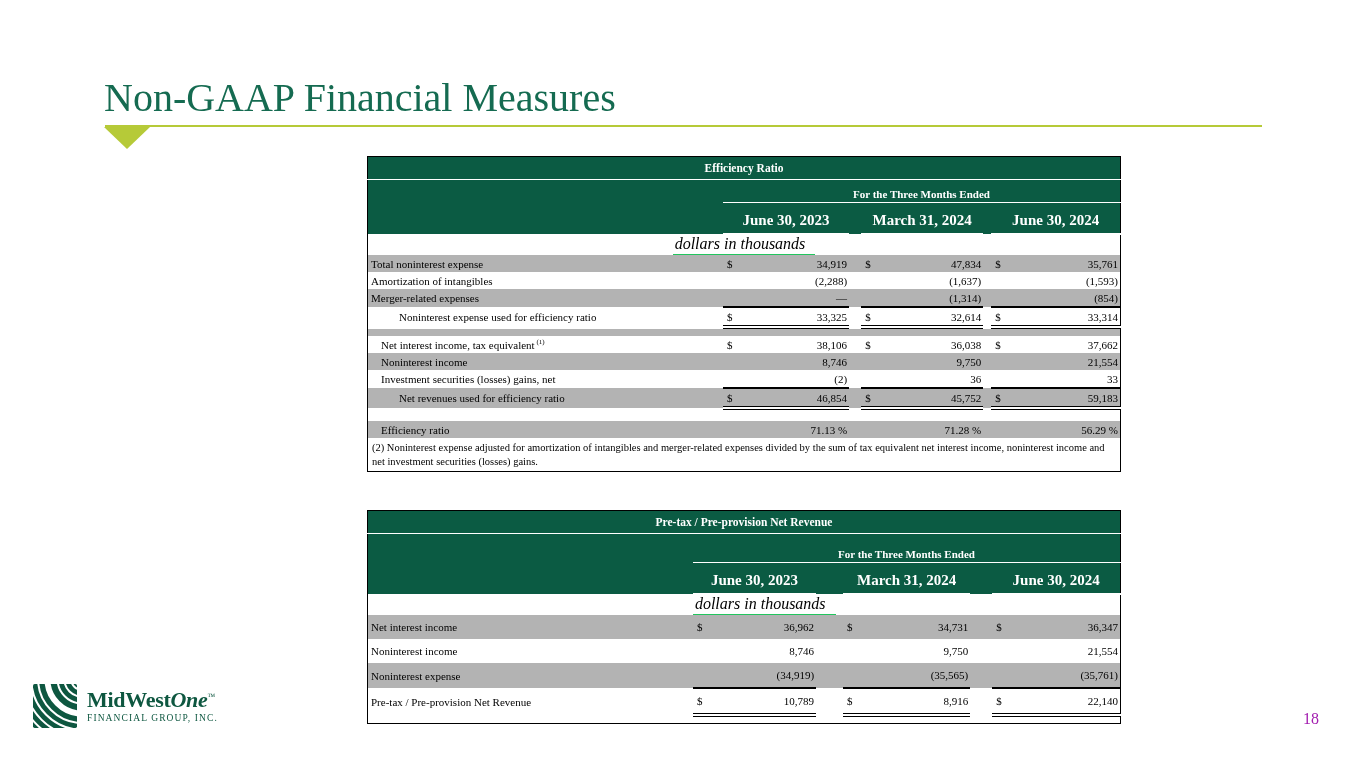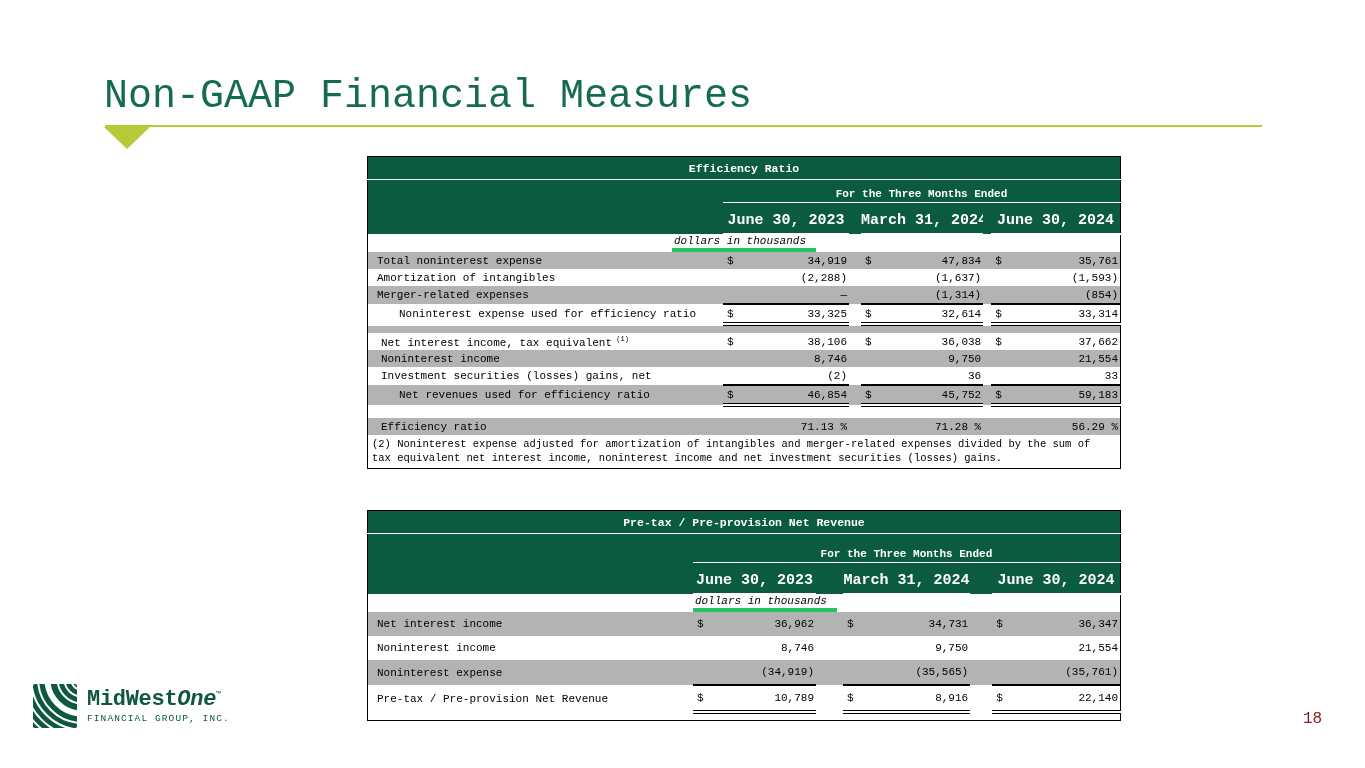--- a/index.html
+++ b/index.html
@@ -1,17 +1,17 @@
 <!DOCTYPE html>
 <html><head>
 <meta charset="utf-8">
 <style>
   html,body{margin:0;padding:0;background:#fff;}
   .slide{position:relative;width:1365px;height:768px;background:#ffffff;overflow:hidden;
-         font-family:Liberation Mono, monospace;color:#000;}
+         font-family:Liberation Serif, serif;color:#000;}
 
   
   .page-title{position:absolute;left:104px;top:74px;font-size:40px;font-weight:400;color:#156b51;letter-spacing:0;}
   .accent-line{position:absolute;left:105px;top:125px;width:1157px;height:2px;background:#b6ca38;}
   .accent-triangle{position:absolute;left:104px;top:127px;width:0;height:0;
          border-left:23px solid transparent;border-right:23px solid transparent;border-top:22px solid #b6ca38;}
 
   
   table.fin-table{position:absolute;left:367px;width:754px;border-collapse:collapse;table-layout:fixed;
          border:1.5px solid #000;font-size:11px;}
@@ -23,27 +23,27 @@
   th.months-head{text-align:center;font-size:11px;border-bottom:1.5px solid #fff;padding-bottom:2px;vertical-align:bottom;}
   th.head-blank{background:#0b5b43;}
   .dates-row th{height:26px;}
   th.date-head{text-align:center;font-size:15px;border-bottom:2px solid #fff;vertical-align:bottom;padding-bottom:4px;}
   th.date-gap{background:#0b5b43;}
 
   .units-row td{height:16px;background:#fff;}
   .t2 .units-row td{height:15px;}
   .units-c{text-align:center;}
   .units-l{text-align:left;}
-  .units-text{display:inline-block;font-style:italic;font-size:11px;border-bottom:4px solid #22c55e;padding:0 10px 1px 2px;}
+  .units-text{display:inline-block;font-style:italic;font-size:16px;border-bottom:1px solid #22c55e;padding:0 10px 1px 2px;}
 
   .t1 tbody td{height:17px;}
   .t2 tbody td{height:24px;}
   tr.shaded td{background:#b3b3b3;}
   td.lbl{text-align:left;padding-left:3px;}
-  td.ind0{padding-left:9px;}
+  td.ind0{padding-left:3px;}
   td.ind1{padding-left:13px;}
   td.ind2{padding-left:31px;}
   td.dollar{text-align:left;padding-left:4px;}
   td.val{text-align:right;padding-right:2px;}
   td.gap{background:inherit;}
   sup{font-size:7px;}
 
   td.ru-s{border-bottom:2px solid #000;}
   td.ru-d{border-bottom:4px double #000;}
 
@@ -59,21 +59,21 @@
   .t2{top:510px;}
 
   
   .logo{position:absolute;left:33px;top:684px;display:flex;align-items:center;gap:10px;}
   .logo-text-block{display:flex;flex-direction:column;line-height:1;}
   .logo-brand{font-size:22px;font-weight:bold;color:#0e5740;letter-spacing:-0.3px;}
   .logo-brand .it{font-style:italic;}
   .logo-brand sup{font-size:8px;font-weight:normal;}
   .logo-sub{font-size:9.5px;color:#0e5740;letter-spacing:1.1px;margin-top:3px;}
 
-  .page-number{position:absolute;left:1303px;top:710px;font-size:16px;color:#7f1d1d;}
+  .page-number{position:absolute;left:1303px;top:710px;font-size:16px;color:#a21caf;}
 </style>
 </head>
 <body>
 
 <div class="slide">
 
   <div class="page-title">Non-GAAP Financial Measures</div>
   <div class="accent-line"></div>
   <div class="accent-triangle"></div>
 

